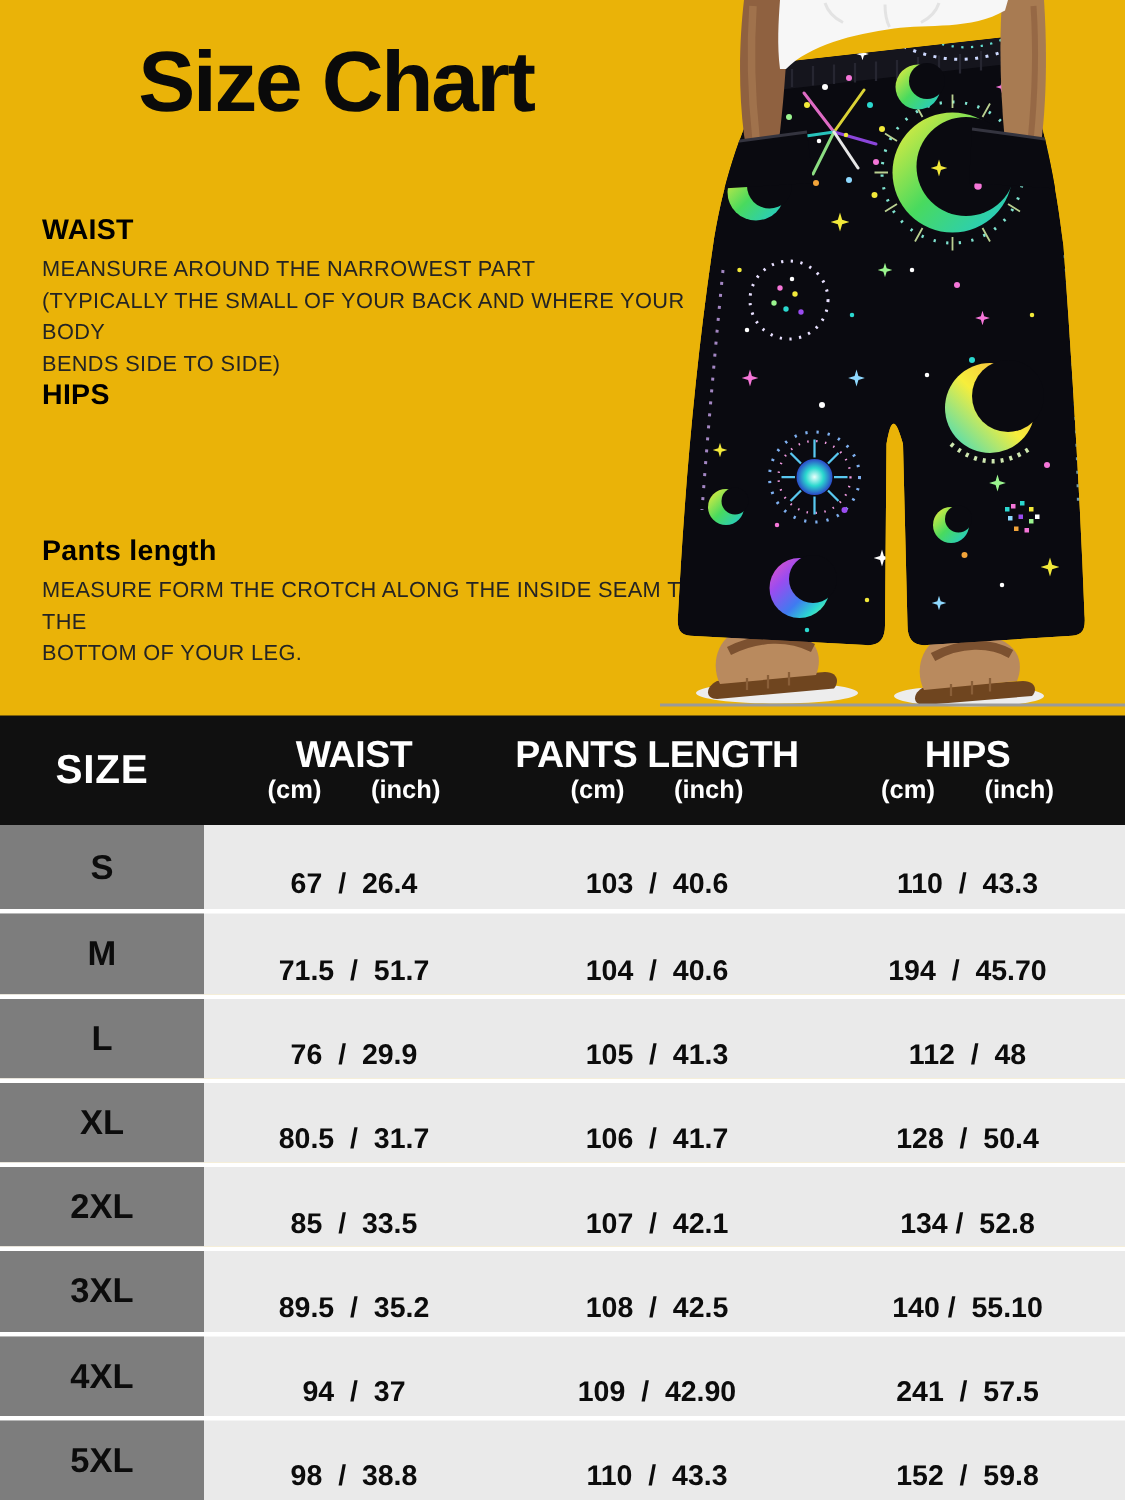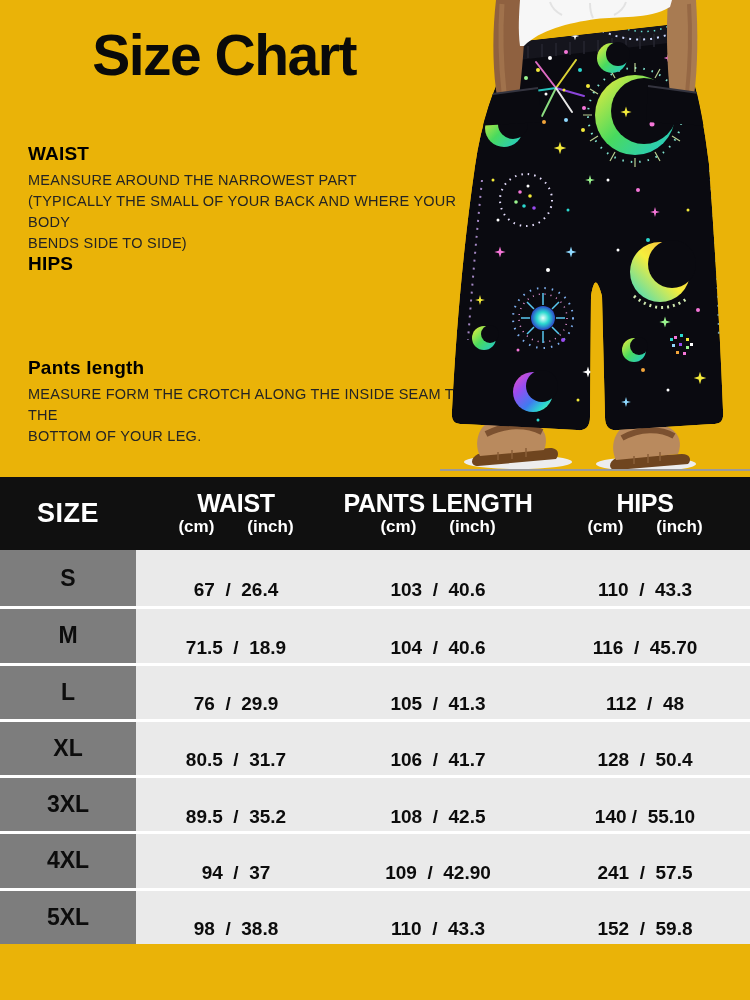--- a/index.html
+++ b/index.html
@@ -276,37 +276,43 @@
 
     <div class="tbody">
       <div class="row">
         <div class="cell-size">S</div>
         <div class="cell-val">67  /  26.4</div>
         <div class="cell-val">103  /  40.6</div>
         <div class="cell-val">110  /  43.3</div>
       </div>
       <div class="row">
         <div class="cell-size">M</div>
-        <div class="cell-val">71.5  /  18.9</div>
+        <div class="cell-val">71.5  /  51.7</div>
         <div class="cell-val">104  /  40.6</div>
-        <div class="cell-val">116  /  45.70</div>
+        <div class="cell-val">194  /  45.70</div>
       </div>
       <div class="row">
         <div class="cell-size">L</div>
         <div class="cell-val">76  /  29.9</div>
         <div class="cell-val">105  /  41.3</div>
         <div class="cell-val">112  /  48</div>
       </div>
       <div class="row">
         <div class="cell-size">XL</div>
         <div class="cell-val">80.5  /  31.7</div>
         <div class="cell-val">106  /  41.7</div>
         <div class="cell-val">128  /  50.4</div>
       </div>
       <div class="row">
+        <div class="cell-size">2XL</div>
+        <div class="cell-val">85  /  33.5</div>
+        <div class="cell-val">107  /  42.1</div>
+        <div class="cell-val">134 /  52.8</div>
+      </div>
+      <div class="row">
         <div class="cell-size">3XL</div>
         <div class="cell-val">89.5  /  35.2</div>
         <div class="cell-val">108  /  42.5</div>
         <div class="cell-val">140 /  55.10</div>
       </div>
       <div class="row">
         <div class="cell-size">4XL</div>
         <div class="cell-val">94  /  37</div>
         <div class="cell-val">109  /  42.90</div>
         <div class="cell-val">241  /  57.5</div>

